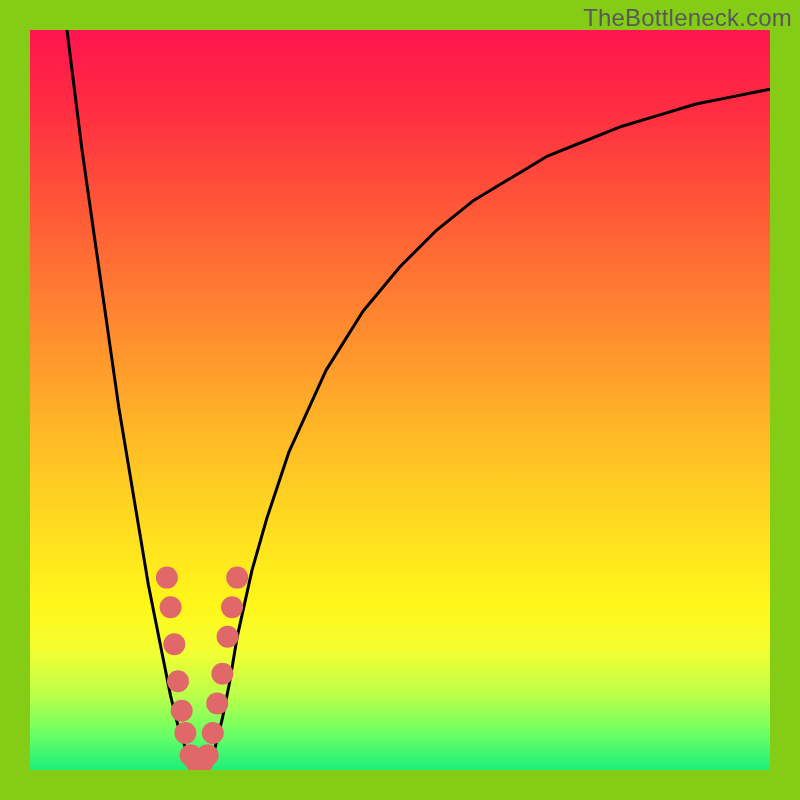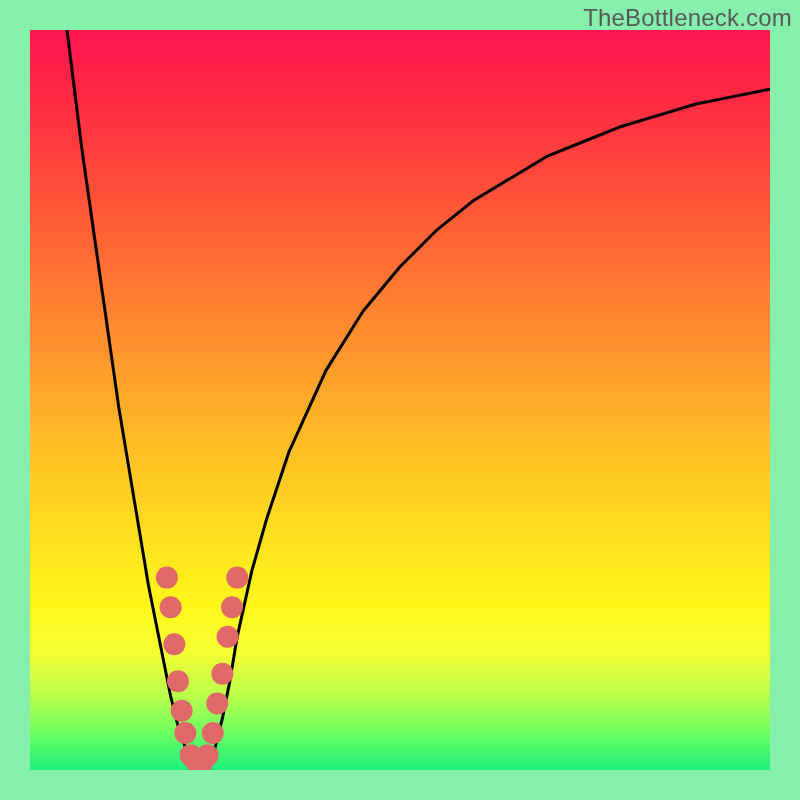--- a/index.html
+++ b/index.html
@@ -8,21 +8,21 @@
     width: 800px;
     height: 800px;
     overflow: hidden;
     background: #000;
     font-family: Arial, Helvetica, sans-serif;
   }
   .frame {
     position: absolute;
     left: 0; top: 0;
     width: 800px; height: 800px;
-    background: #86efac;
+    background: #84cc16;
   }
   .plot {
     position: absolute;
     left: 30px;
     top: 30px;
     width: 740px;
     height: 740px;
   }
   .watermark {
     position: absolute;

